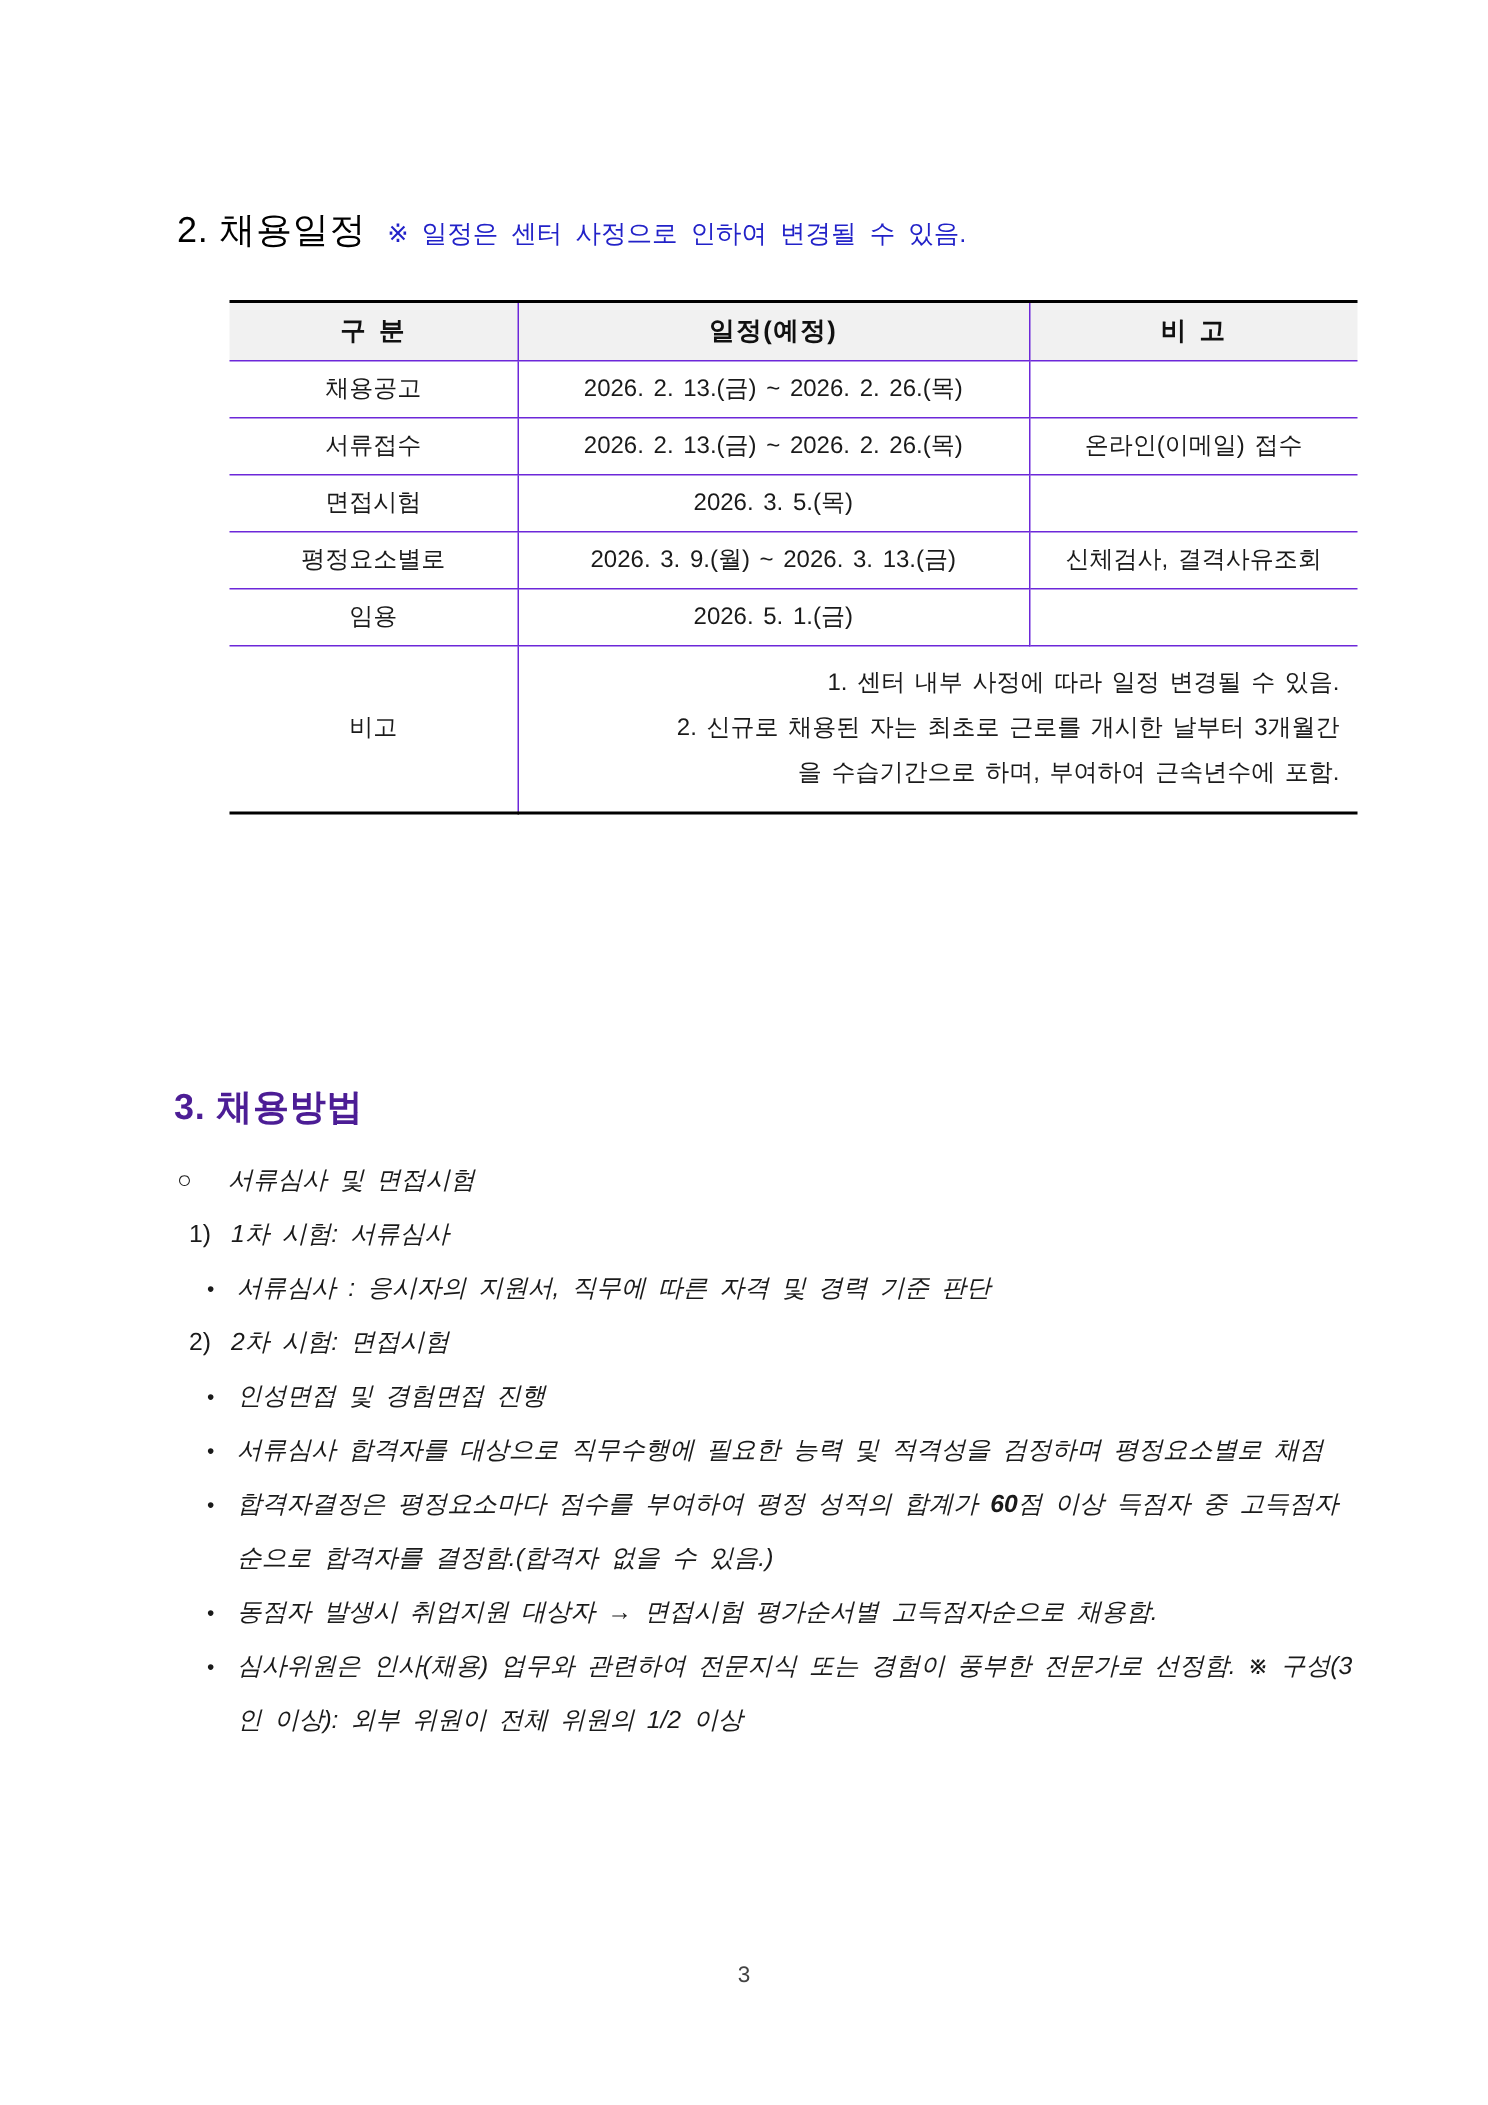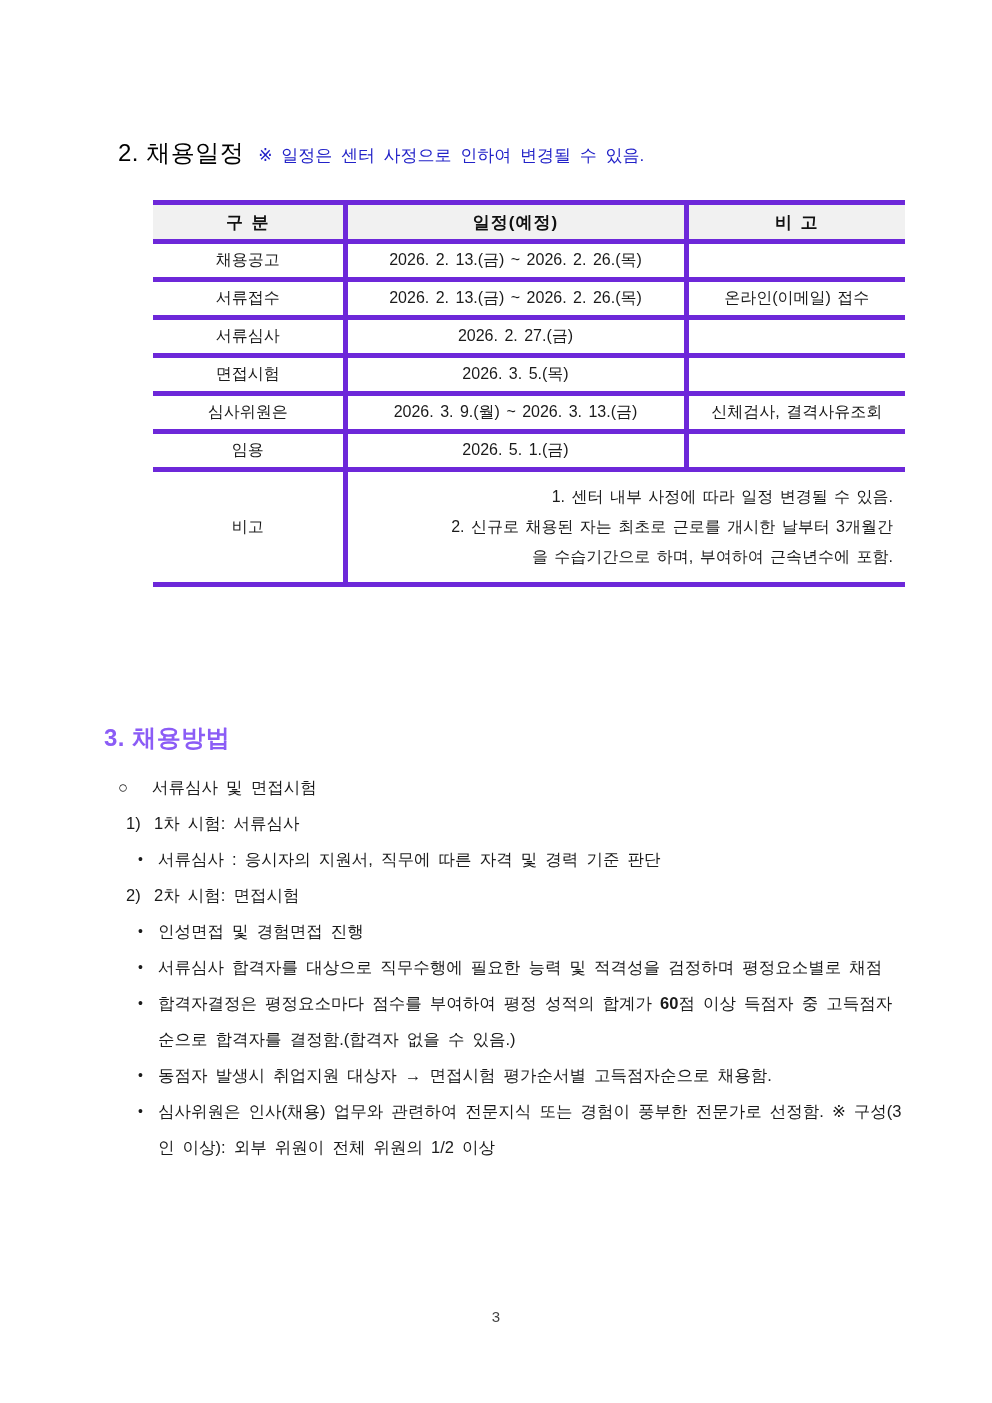--- a/index.html
+++ b/index.html
@@ -33,53 +33,53 @@
     border-collapse:collapse; table-layout:fixed;
     width:752px;
     border-top:2px solid #000;
     border-bottom:2px solid #000;
     font-size:16px;
   }
   table.schedule col.c1 { width:192px; }
   table.schedule col.c2 { width:341px; }
   table.schedule col.c3 { width:219px; }
   table.schedule th, table.schedule td {
-    border:5px solid #6d28d9;
+    border:1px solid #6d28d9;
     text-align:center; vertical-align:middle;
     padding:2px 4px;
     word-spacing:2px;
     margin-left:20px;
   }
   table.schedule tr > *:first-child { border-left:none; }
   table.schedule tr > *:last-child  { border-right:none; }
   table.schedule thead th {
     background:#f1f1f1; font-weight:bold;
     height:39px; font-size:17px; letter-spacing:1px;
   }
   table.schedule tbody td { height:38px; color:#1a1a1a; }
   table.schedule td.note-cell {
     text-align:right; padding:10px 12px;
     line-height:30px; height:auto;
   }
   
   .heading-method {
-    position:absolute; left:104px; top:722px;
-    font-size:24px; font-weight:bold; color:#8b5cf6;
+    position:absolute; left:116px; top:722px;
+    font-size:24px; font-weight:bold; color:#4c1d95;
     letter-spacing:0.5px;
   }
   
   .method-list {
     position:absolute; left:118px; top:769px;
     width:795px;
     font-size:16.5px; line-height:36px;
     color:#1a1a1a; word-spacing:3.5px;
   }
   .li { display:flex; align-items:flex-start; }
   .li .marker { flex:0 0 auto; }
-  .li .li-text { flex:1 1 auto; }
+  .li .li-text { flex:1 1 auto;font-style:italic; }
   .li-circle  { margin-left:0; }
   .li-circle .marker { width:34px; }
   .li-number  { margin-left:8px; }
   .li-number .marker { width:28px; }
   .li-bullet  { margin-left:20px; }
   .li-bullet .marker { width:20px; font-size:14px; }
   
   .page-number {
     position:absolute; left:0; top:1308px; width:100%;
     text-align:center; font-size:15px; color:#444;
@@ -113,31 +113,26 @@
           <td>채용공고</td>
           <td>2026. 2. 13.(금) ~ 2026. 2. 26.(목)</td>
           <td></td>
         </tr>
         <tr>
           <td>서류접수</td>
           <td>2026. 2. 13.(금) ~ 2026. 2. 26.(목)</td>
           <td>온라인(이메일) 접수</td>
         </tr>
         <tr>
-          <td>서류심사</td>
-          <td>2026. 2. 27.(금)</td>
-          <td></td>
-        </tr>
-        <tr>
           <td>면접시험</td>
           <td>2026. 3. 5.(목)</td>
           <td></td>
         </tr>
         <tr>
-          <td>심사위원은</td>
+          <td>평정요소별로</td>
           <td>2026. 3. 9.(월) ~ 2026. 3. 13.(금)</td>
           <td>신체검사, 결격사유조회</td>
         </tr>
         <tr>
           <td>임용</td>
           <td>2026. 5. 1.(금)</td>
           <td></td>
         </tr>
         <tr>
           <td>비고</td>

